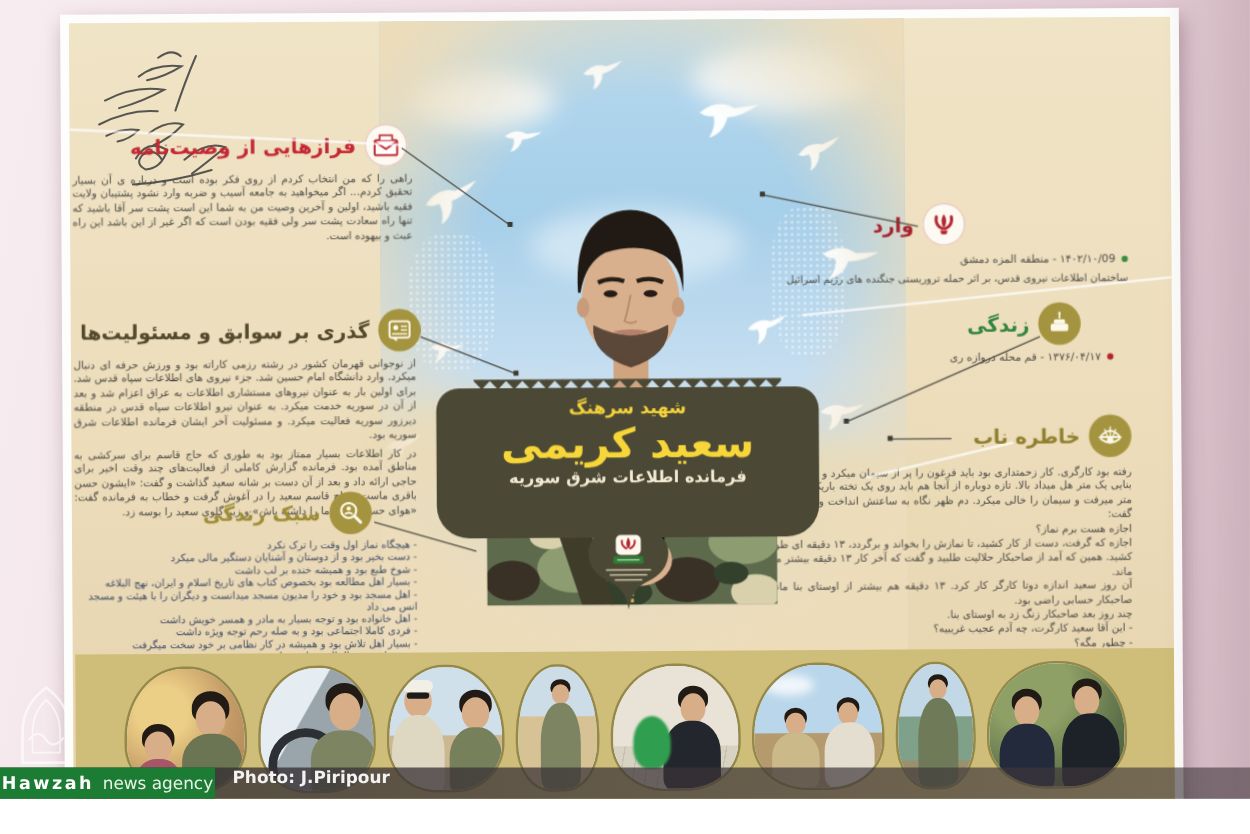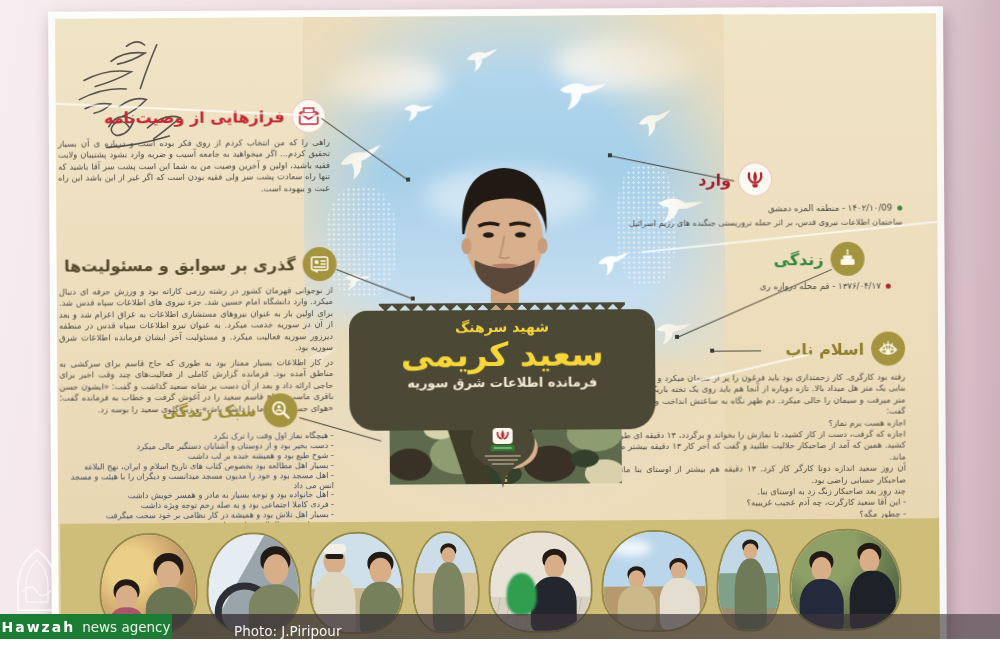--- a/index.html
+++ b/index.html
@@ -59,26 +59,26 @@
   .pframe{height:102px;border:2px solid #95894a;box-sizing:border-box;overflow:hidden;position:relative;
         border-radius:48% 48% 42% 42% / 56% 56% 38% 38%;background:#dfe8ee;flex:0 0 auto;}
   .scene-sky{position:absolute;inset:0;}
   .ground{position:absolute;left:0;right:0;bottom:0;}
   .head{position:absolute;border-radius:50%;background:#d8ae89;}
   .hair{position:absolute;border-radius:50% 50% 40% 40%;background:#221b15;}
   .torso{position:absolute;border-radius:45% 45% 18% 18%;}
   
   .bar{position:absolute;left:0;bottom:0;width:1000px;height:25px;
         background:linear-gradient(90deg,rgba(52,46,50,.82) 0%,rgba(64,56,60,.62) 100%);
-        display:flex;align-items:flex-end;gap:48px;}
+        display:flex;align-items:flex-start;}
   .bar-green{width:172px;height:100%;background:#1d7c33;display:flex;align-items:center;
         justify-content:center;gap:7px;}
   .bar-bold{color:#fff;font-weight:bold;font-size:14px;letter-spacing:2px;}
   .bar-rest{color:#eaf4ea;font-size:13.5px;}
-  .bar-credit{color:#f2f2f2;font-size:13.5px;margin-left:14px;}
+  .bar-credit{color:#f2f2f2;font-size:13.5px;margin-left:14px;font-weight:bold;}
   .hlogo{position:absolute;left:10px;bottom:27px;opacity:.6;}
 </style>
 </head>
 <body>
 
 <div class="wall">
 
   <div class="poster">
     <div class="inner">
 
@@ -205,21 +205,21 @@
 
       <div class="sec-head" style="left:560px;top:318px;width:288px;">
         <span class="icon-circle gold">
           <svg width="22" height="22" viewBox="0 0 22 22">
             <path d="M3 12 Q11 2 19 12 Z" fill="none" stroke="#fdf8e8" stroke-width="1.5"></path>
             <path d="M11 3.5 L11 12 M6.5 5.5 L9 12 M15.5 5.5 L13 12" stroke="#fdf8e8" stroke-width="1.1"></path>
             <circle cx="11" cy="14.5" r="2.6" fill="#fdf8e8"></circle>
             <path d="M3 13 Q11 20 19 13" fill="none" stroke="#fdf8e8" stroke-width="1.5"></path>
           </svg>
         </span>
-        <span class="sec-title" style="color:#8f7e2c;">اسلام ناب</span>
+        <span class="sec-title" style="color:#8f7e2c;">خاطره ناب</span>
       </div>
       <div style="position:absolute;left:556px;top:358px;width:292px;height:146px;overflow:hidden;">
         <div class="ptext" style="position:static;">رفته بود کارگری. کار زحمتداری بود باید فرغون را پر از سیمان میکرد و از روی تخته بنایی یک متر هل میداد بالا. تازه دوباره از آنجا هم باید روی یک تخته باریک دیگر، چند متر میرفت و سیمان را خالی میکرد. دم ظهر نگاه به ساعتش انداخت و به صاحبکار گفت:</div>
         <div class="ptext" style="position:static;text-align:right;">اجازه هست برم نماز؟</div>
         <div class="ptext" style="position:static;">اجازه که گرفت، دست از کار کشید، تا نمازش را بخواند و برگردد، ۱۳ دقیقه ای طول کشید. همین که آمد از صاحبکار حلالیت طلبید و گفت که آخر کار ۱۳ دقیقه بیشتر می ماند.</div>
         <div class="ptext" style="position:static;">آن روز سعید اندازه دوتا کارگر کار کرد. ۱۳ دقیقه هم بیشتر از اوستای بنا ماند. صاحبکار حسابی راضی بود.</div>
         <div class="ptext" style="position:static;text-align:right;">چند روز بعد صاحبکار زنگ زد به اوستای بنا.</div>
         <div class="ptext" style="position:static;text-align:right;">- این آقا سعید کارگرت، چه آدم عجیب غریبیه؟</div>
         <div class="ptext" style="position:static;text-align:right;">- چطور مگه؟</div>
 

